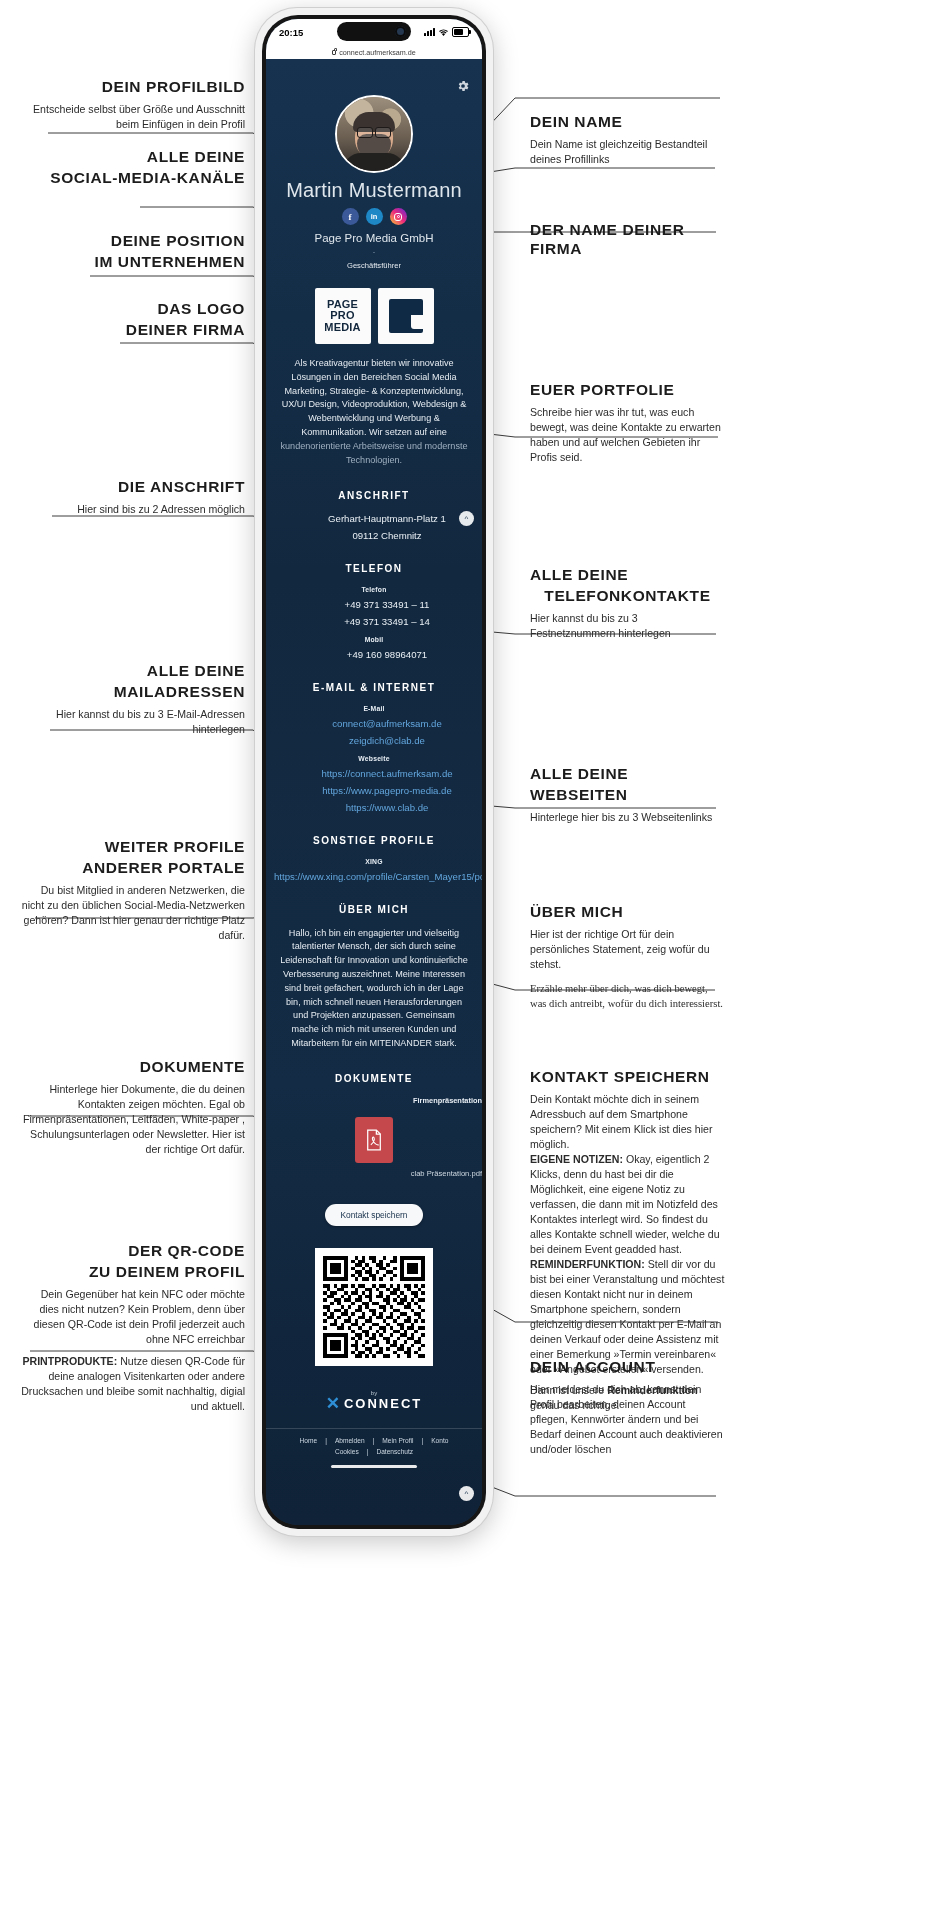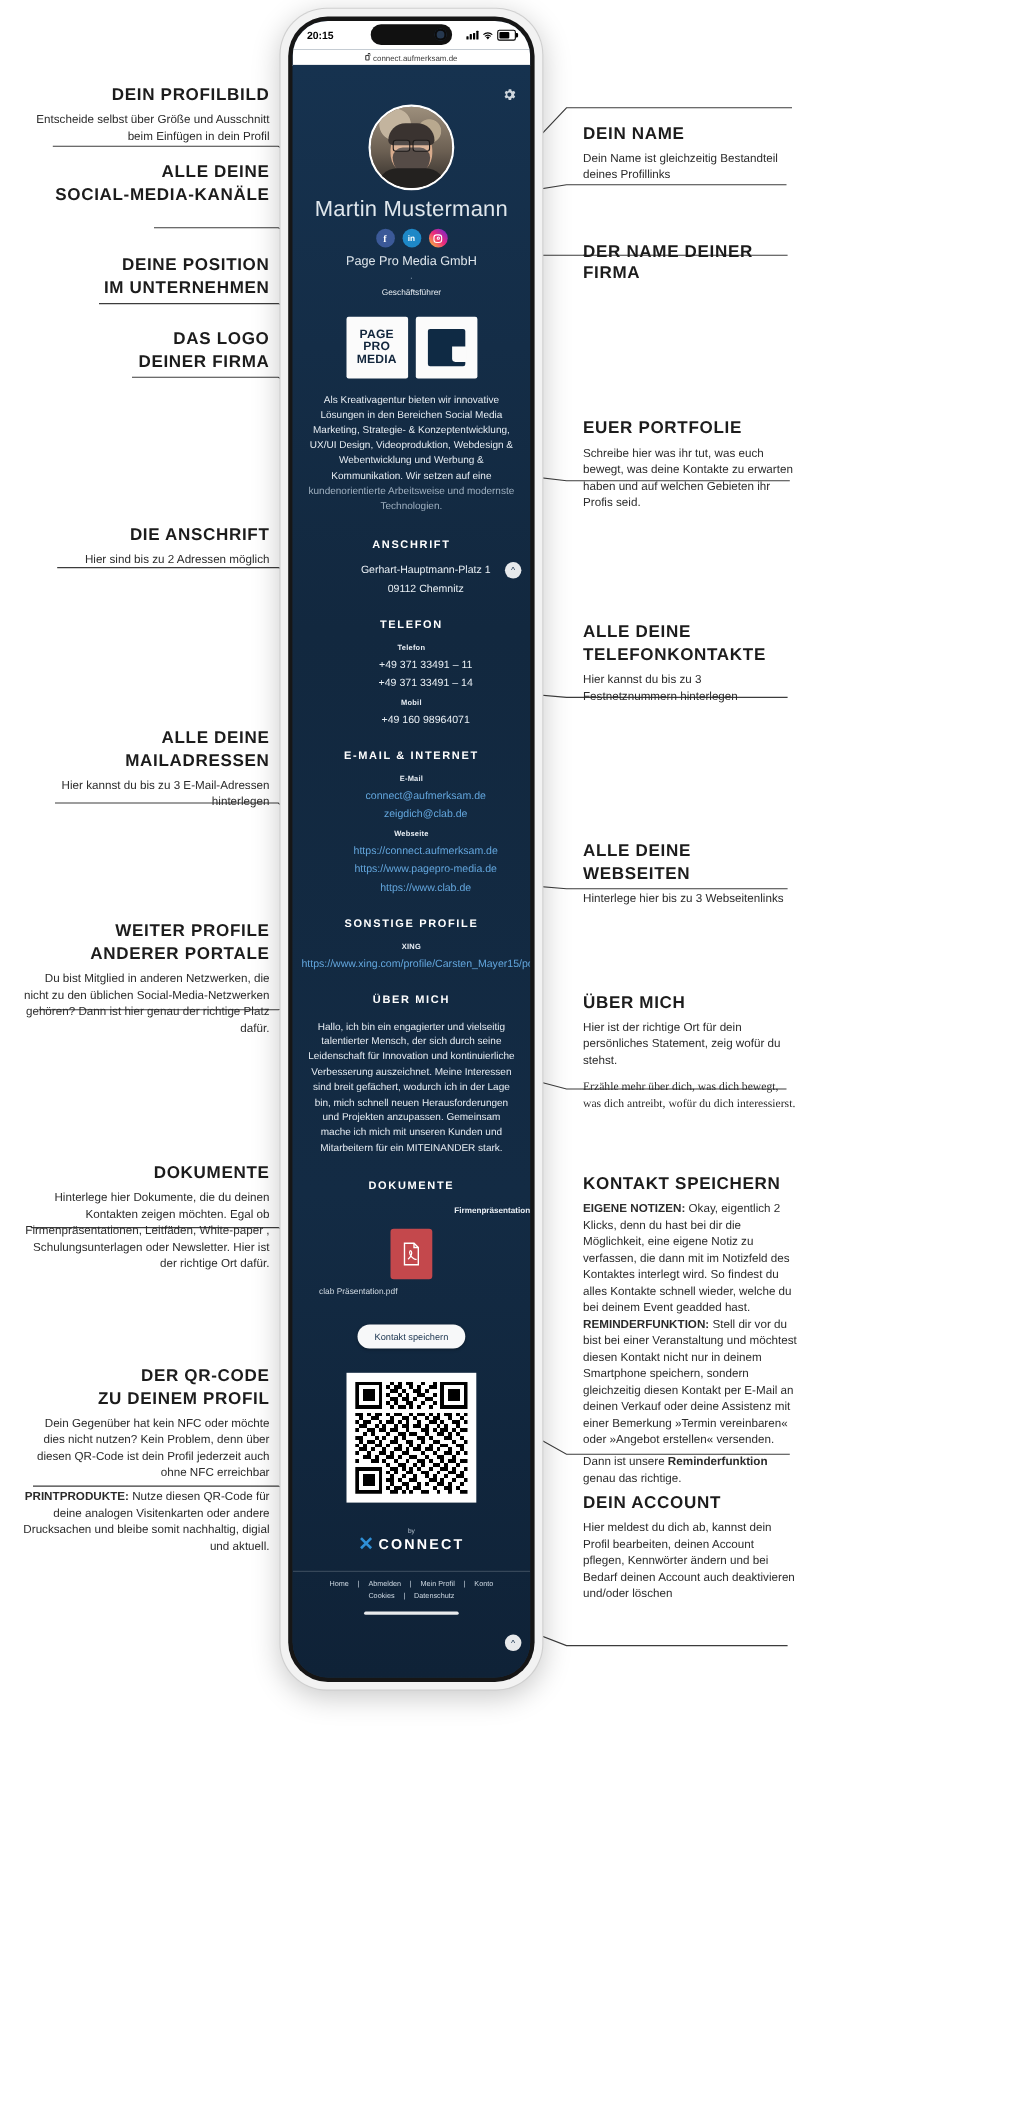--- a/index.html
+++ b/index.html
@@ -121,21 +121,21 @@
            color:#fff;margin:22px 0 12px;}
   .sublabel{text-align:center;font-size:6.8px;font-weight:700;color:#e8eef4;
             margin:9px 0 3px;letter-spacing:.2px;}
   .line{text-align:center;font-size:9.6px;color:#eaf0f5;margin:6px 0;padding-left:26px;}
   .link{color:#63a6dd;}
 
   .docname{text-align:right;font-size:7.4px;font-weight:700;color:#e8eef4;margin-top:6px;}
   .pdf{width:38px;height:46px;margin:12px auto 0;background:#c4484c;border-radius:3px;
        display:flex;align-items:center;justify-content:center;}
   .pdf svg{width:20px;height:22px;}
-  .docfile{text-align:left;font-size:7.6px;color:#cfd8e1;margin-top:6px;margin-left:24px;}
+  .docfile{text-align:right;font-size:7.6px;color:#cfd8e1;margin-top:6px;}
 
   .savebtn{display:block;margin:26px auto 0;background:#f7f8f9;color:#17314c;
            border:none;border-radius:13px;padding:6px 15px;font-size:8.4px;
            font-family:"Liberation Sans",sans-serif;box-shadow:0 1px 3px rgba(0,0,0,.3);}
 
   .qrwrap{width:118px;height:118px;margin:22px auto 0;background:#fff;padding:8px;
           box-sizing:border-box;}
   .qr{width:100%;height:100%;}
 
   .brand{display:flex;flex-direction:column;align-items:center;margin-top:24px;}
@@ -266,38 +266,39 @@
     <div class="ttl">DER NAME DEINER FIRMA</div>
   </div>
 
   <div class="callout right" style="left:530px;top:381px;width:195px;">
     <div class="ttl">EUER PORTFOLIE</div>
     <div class="body">Schreibe hier was ihr tut, was euch bewegt, was deine Kontakte zu erwarten haben  und auf welchen Gebieten ihr Profis seid.</div>
   </div>
 
   <div class="callout right" style="left:530px;top:566px;width:195px;">
     <div class="ttl">ALLE DEINE</div>
-    <div class="ttl" style="margin-top:-3px;">TELEFONKONTAKTE</div>
+    <div class="ttl" style="margin-top:-3px;text-align:center;">TELEFONKONTAKTE</div>
     <div class="body" style="margin-top:5px;">Hier kannst du bis zu 3 Festnetznummern hinterlegen</div>
   </div>
 
   <div class="callout right" style="left:530px;top:765px;width:195px;">
     <div class="ttl">ALLE DEINE</div>
     <div class="ttl" style="margin-top:-3px;">WEBSEITEN</div>
     <div class="body" style="margin-top:5px;">Hinterlege hier bis zu 3 Webseitenlinks</div>
   </div>
 
   <div class="callout right" style="left:530px;top:903px;width:195px;">
     <div class="ttl">ÜBER MICH</div>
     <div class="body">Hier ist der richtige Ort für dein persönliches Statement, zeig wofür du stehst.</div>
     <div class="body" style="margin-top:9px;font-family:Liberation Serif, serif;">Erzähle mehr über dich, was dich bewegt, was dich antreibt, wofür du dich interessierst.</div>
   </div>
 
   <div class="callout right" style="left:530px;top:1068px;width:195px;">
     <div class="ttl">KONTAKT SPEICHERN</div>
+    <div class="body">Dein Kontakt möchte dich in seinem Adressbuch auf dem Smartphone speichern? Mit einem Klick ist dies hier möglich.</div>
     <div class="body">
       <b>EIGENE NOTIZEN:</b><span> Okay, eigentlich 2 Klicks, denn du hast bei dir die Möglichkeit, eine eigene Notiz zu verfassen, die dann mit im Notizfeld des Kontaktes interlegt wird. So findest du alles Kontakte schnell wieder, welche du bei deinem Event geadded hast.</span>
     </div>
     <div class="body">
       <b>REMINDERFUNKTION:</b><span> Stell dir vor du bist bei einer Veranstaltung und möchtest diesen Kontakt nicht nur in deinem Smartphone speichern, sondern gleichzeitig diesen Kontakt per E-Mail an deinen Verkauf oder deine Assistenz mit einer Bemerkung »Termin vereinbaren« oder »Angebot erstellen« versenden.</span>
     </div>
     <div class="body" style="margin-top:5px;">
       <span>Dann ist unsere </span><b>Reminderfunktion</b><span> genau das richtige.</span>
     </div>
   </div>

